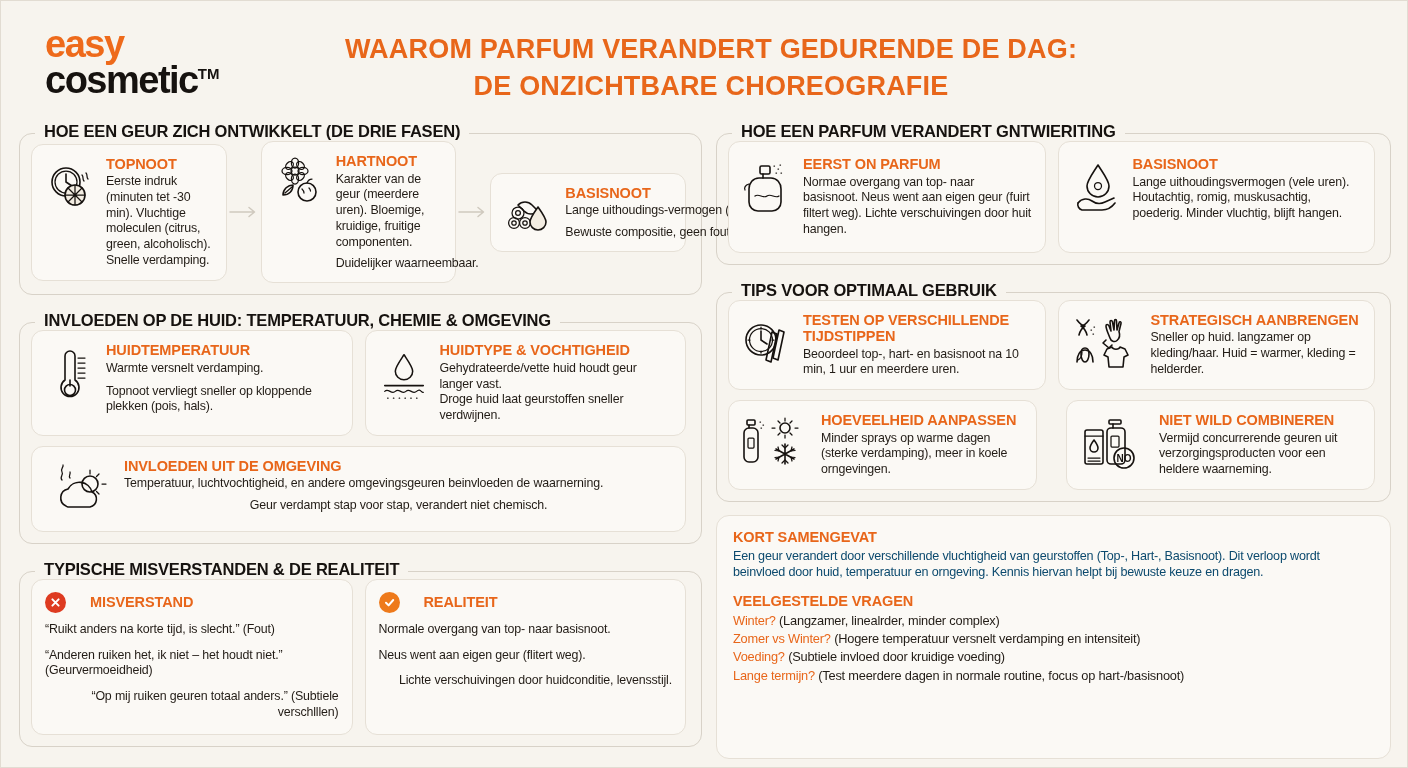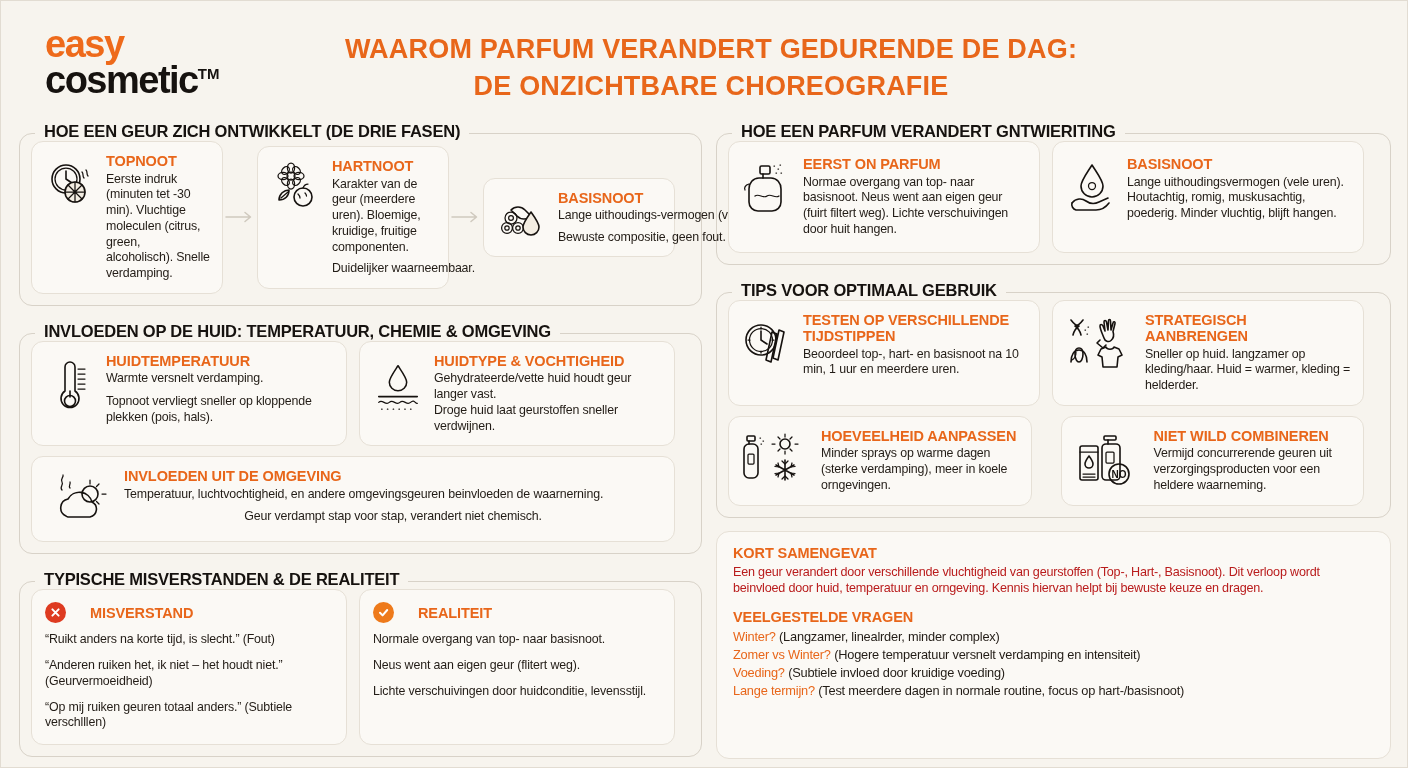--- a/index.html
+++ b/index.html
@@ -47,21 +47,21 @@
 
   
   .cols {
     position: absolute; top: 118px; left: 0;
     width: 1408px; height: 640px;
     display: flex; gap: 14px; padding: 0 18px;
   }
   .col { width: 683px; display: flex; flex-direction: column; gap: 13px; }
 
   
-  .section { position: relative; padding: 22px 27px 12px 12px; }
+  .section { position: relative; padding: 22px 16px 12px 12px; }
   .section > .frame {
     position: absolute; inset: 14px 0 0 0;
     border: 1.4px solid #D8D2C8; border-radius: 13px;
     pointer-events: none;
   }
   .section-title {
     position: absolute; left: 16px; top: 3px;
     background: #F7F4EE; padding: 0 9px;
     font-size: 16.5px; font-weight: 700; color: #16120F;
     letter-spacing: -0.2px; white-space: nowrap; z-index: 2;
@@ -110,33 +110,33 @@
   .badge-row { display: flex; align-items: center; gap: 24px; margin-bottom: 9px; }
   .badge {
     width: 21px; height: 21px; border-radius: 50%;
     display: flex; align-items: center; justify-content: center;
     flex: 0 0 auto;
   }
   .badge.x { background: #DE3B21; }
   .badge.v { background: #EE7A1B; }
   .badge-label { font-size: 14.5px; font-weight: 700; color: #E8661A; letter-spacing: -0.1px; }
   .quote-list p { font-size: 12.4px; color: #221C16; line-height: 1.27; letter-spacing: -0.15px; margin-bottom: 10px; }
-  .quote-list p:last-child { margin-bottom: 0; }
+  .quote-list p:last-child { margin-bottom: 0; text-align: right; }
   .mis-card { display: block; padding: 12px 13px 13px 13px; }
 
   
   .summary {
     background: #FBF9F5; border: 1.3px solid #E6E0D6; border-radius: 13px;
     padding: 13px 16px 14px 16px; flex: 1;
   }
   .sum-h {
     font-size: 14.5px; font-weight: 700; color: #E8661A;
     letter-spacing: -0.1px; margin-bottom: 3px; text-transform: uppercase;
   }
-  .sum-p { font-size: 12.6px; color: #b91c1c; line-height: 1.32; letter-spacing: -0.2px; }
+  .sum-p { font-size: 12.6px; color: #0c4a6e; line-height: 1.32; letter-spacing: -0.2px; }
   .sum-h2 { margin-top: 12px; }
   .faq p { font-size: 12.8px; color: #221C16; line-height: 1.42; letter-spacing: -0.2px; }
   .faq .q { color: #E8661A; font-weight: 400; }
 
   svg { display: block; }
   .ln { fill: none; stroke: #16120F; stroke-width: 1.6; stroke-linecap: round; stroke-linejoin: round; }
   .ln-thin { fill: none; stroke: #16120F; stroke-width: 1.25; stroke-linecap: round; stroke-linejoin: round; }
   .fill-cream { fill: #F3EDE2; }
 </style>
 </head>

